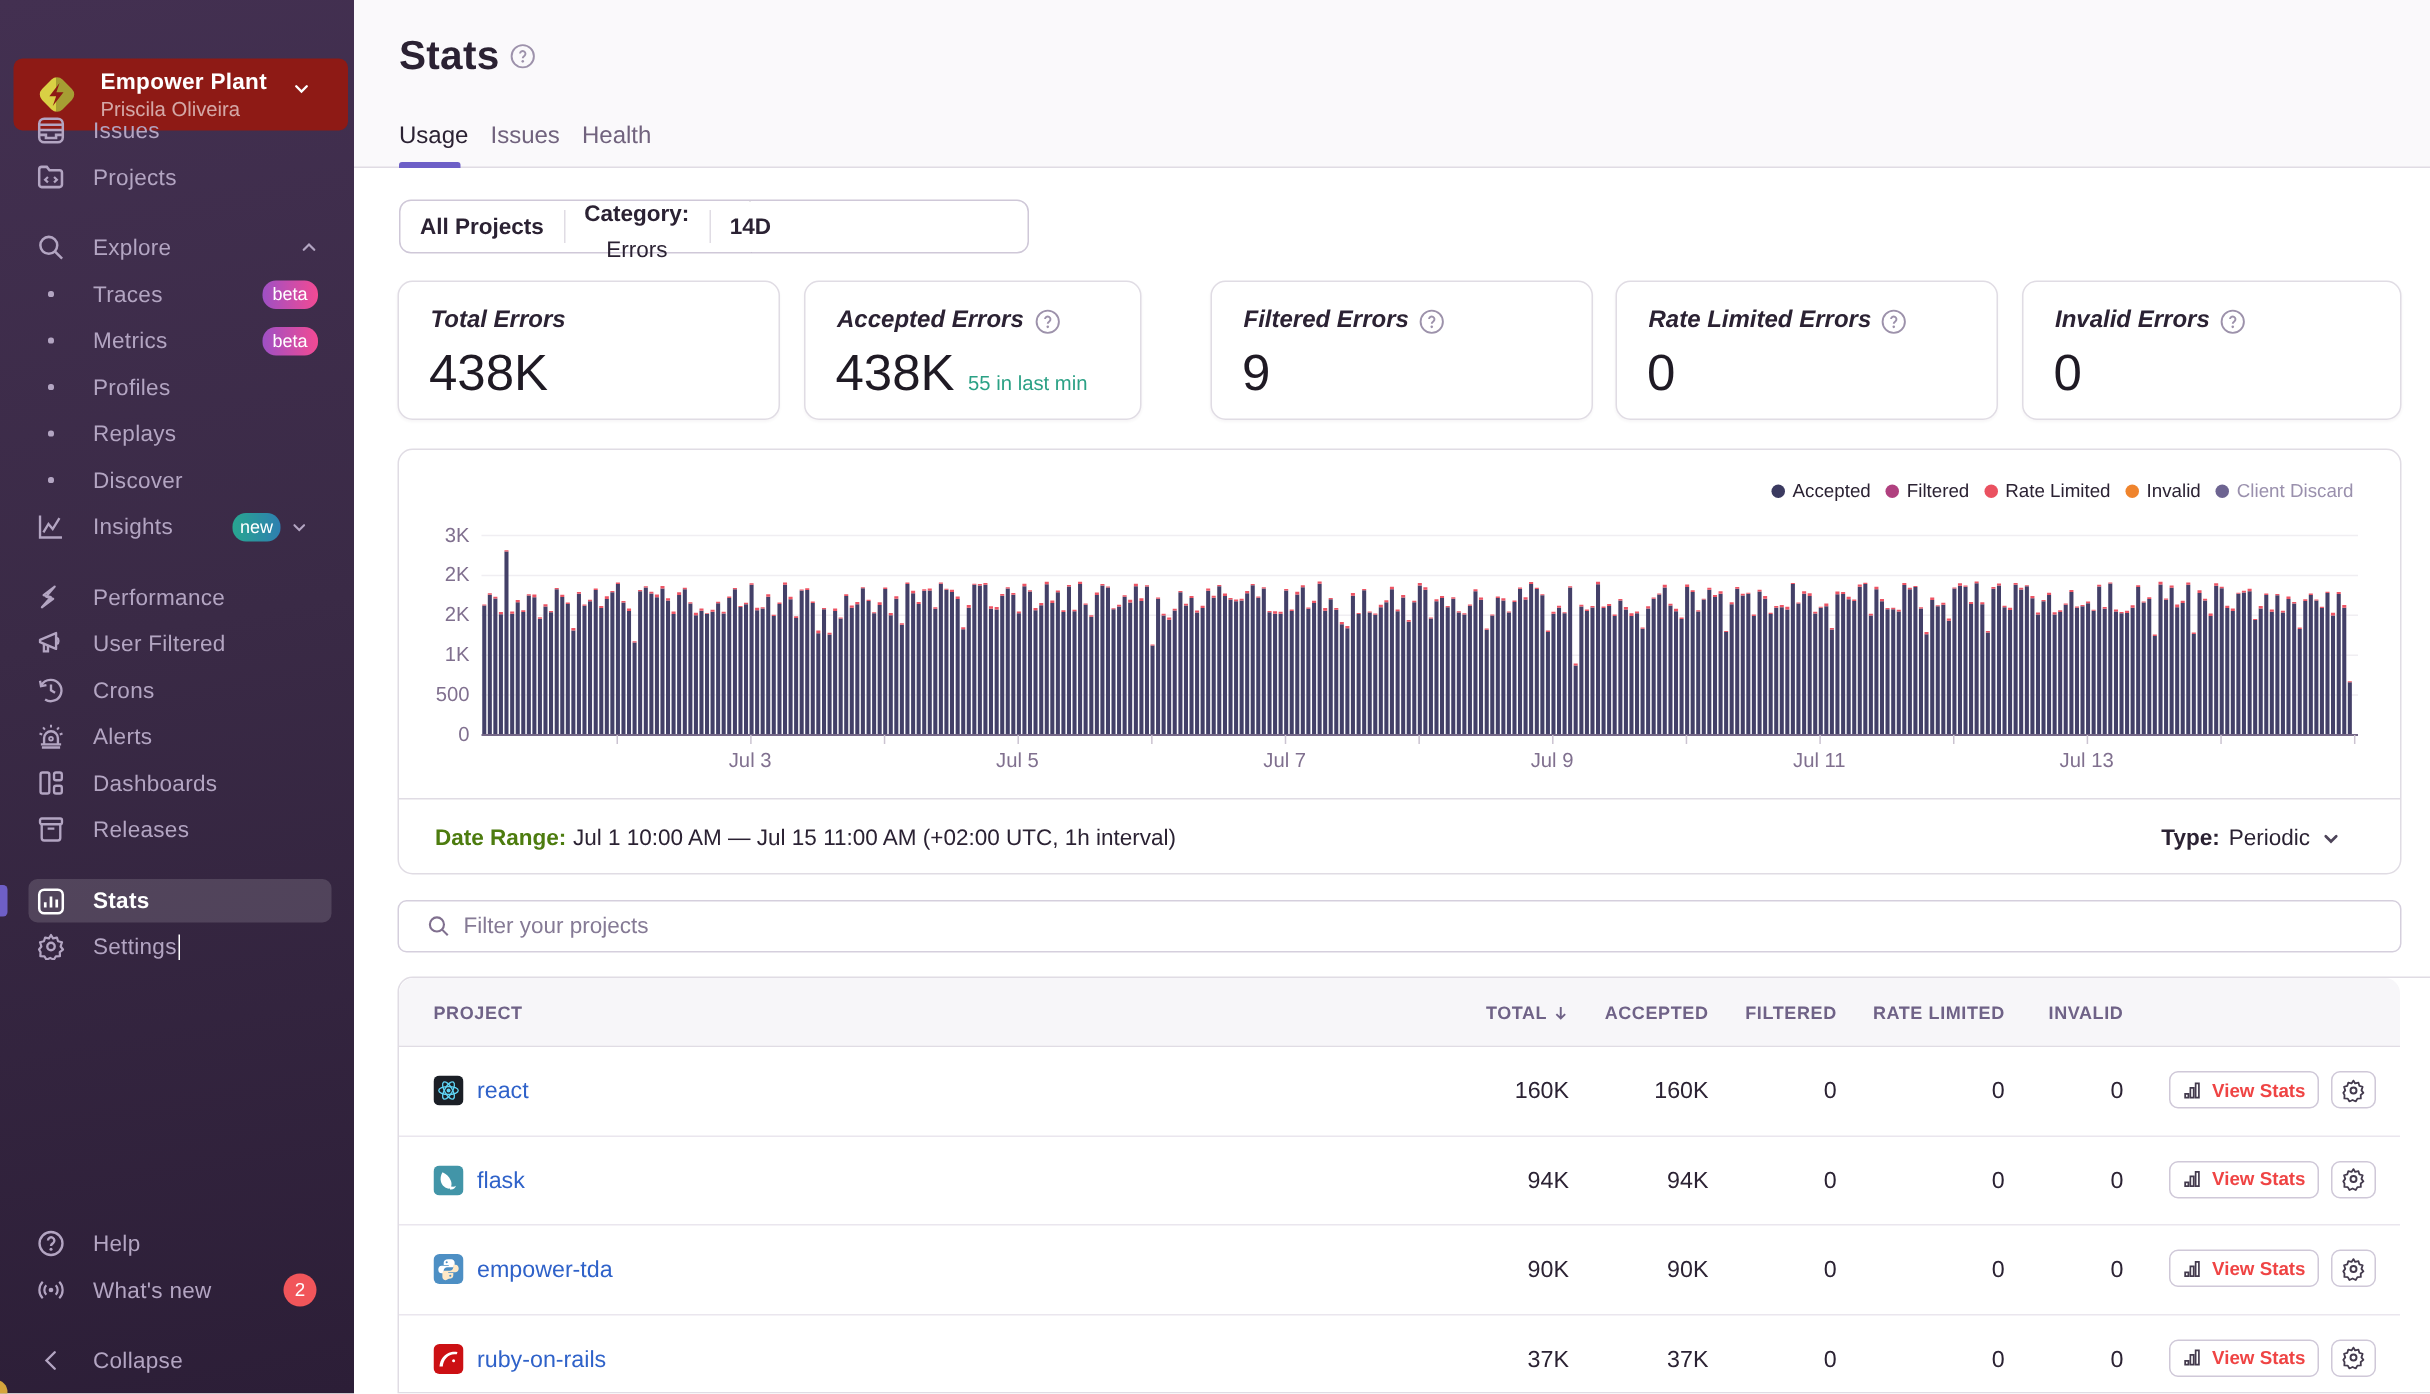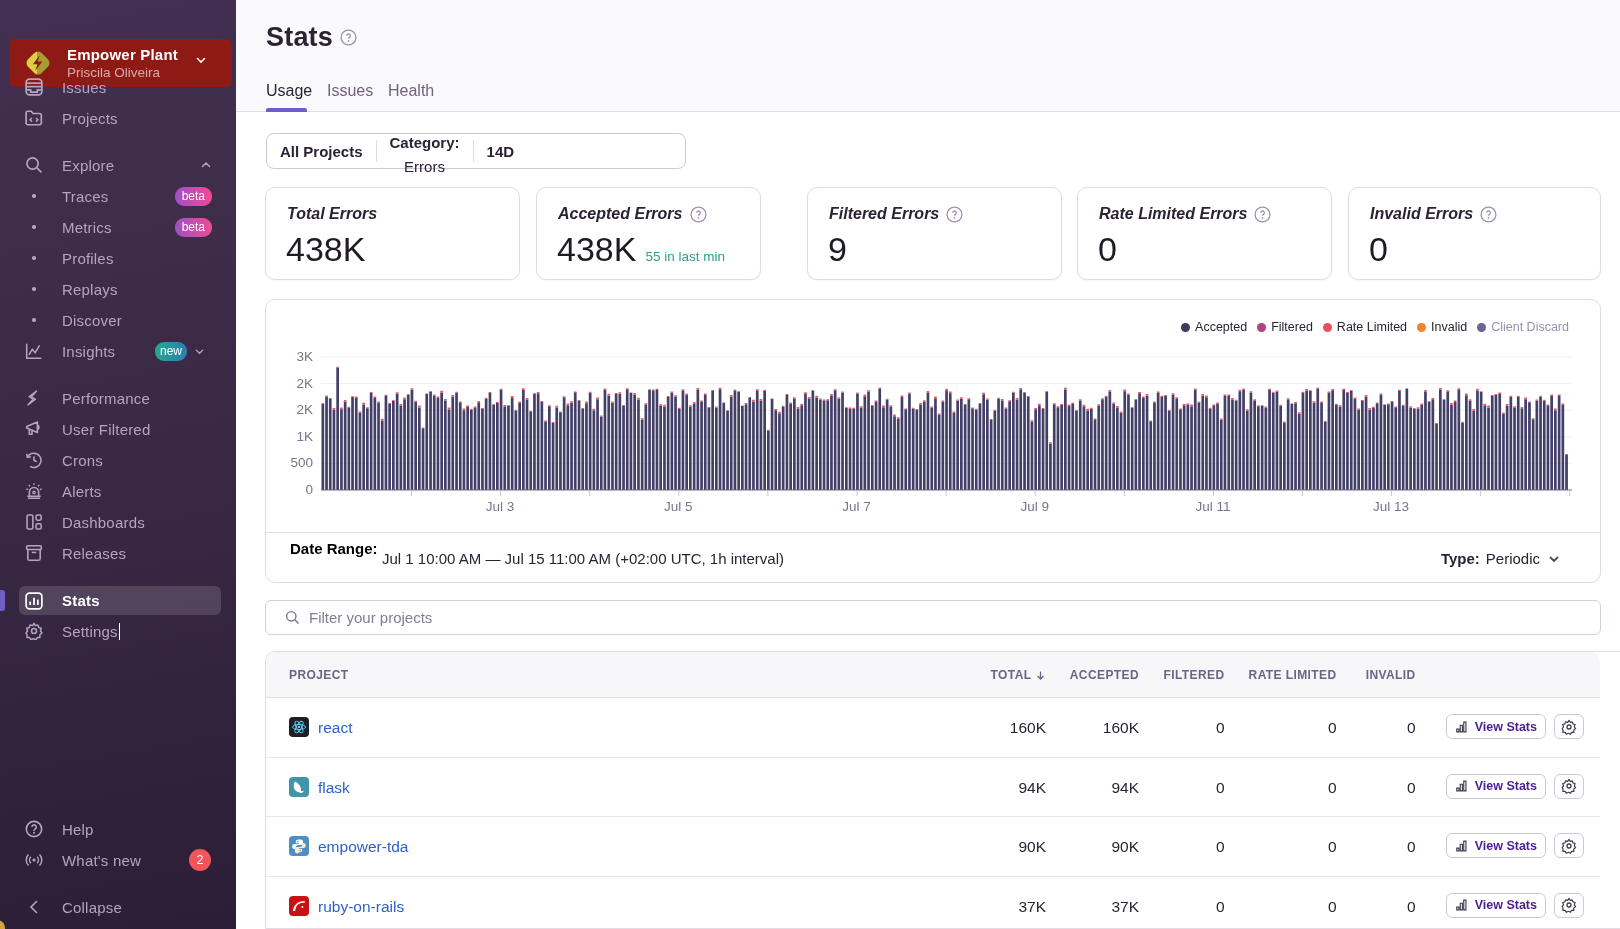--- a/index.html
+++ b/index.html
@@ -50,38 +50,38 @@
 .card .sub { font-size:13.5px; color:#2ba185; }
 
 
 #chartcard { position:absolute; left:265px; top:299px; width:1336px; height:284px; border:1px solid #e0dce4; border-radius:10px 10px 10px 10px; background:#fff; }
 #chartarea { position:absolute; left:0; top:0; width:1336px; height:234px; }
 #legend { position:absolute; right:31px; top:20px; display:flex; gap:10px; }
 .litem { display:flex; align-items:center; gap:5px; font-size:12.5px; }
 .ldot { width:9px; height:9px; border-radius:50%; display:inline-block; }
 .axl { font-size:13.5px; fill:#80708f; font-family:"Liberation Sans",sans-serif; }
 #chartfoot { position:absolute; left:0; bottom:0; width:1334px; height:50px; border-top:1px solid #e0dce4; }
-#chartfoot .dr { position:absolute; left:24px; top:7px; font-size:15px; font-weight:700; color:#000000; }
+#chartfoot .dr { position:absolute; left:24px; top:17px; font-size:15px; font-weight:700; color:#4d7c0f; }
 #chartfoot .drv { position:absolute; left:116px; top:17px; font-size:15px; color:#2b2233; }
 #chartfoot .ty { position:absolute; right:40px; top:17px; font-size:15px; color:#2b2233; display:flex; align-items:center; gap:6px; }
 
 
 #search { position:absolute; left:265px; top:600px; width:1336px; height:35px; border:1px solid #d5cfdd; border-radius:6px; background:#fff; display:flex; align-items:center; padding-left:19px; gap:9px; }
 #search .ph { font-size:15px; color:#857a95; }
 
 
 #table { position:absolute; left:265px; top:651px; width:1444px; height:278px; border:1px solid #e0dce4; border-radius:10px 10px 0 0; background:#fff; overflow:hidden; }
 #thead { position:absolute; left:0; top:0; width:1334px; height:46px; background:#f7f6f9; border-bottom:1px solid #e0dce4; border-radius:10px 10px 0 0; }
 .hcell { position:absolute; top:16px; font-size:12px; font-weight:700; color:#6f6287; letter-spacing:.4px; }
 .trow { position:absolute; left:0; width:1334px; height:59.5px; border-bottom:1px solid #eae6ee; }
 .picon { position:absolute; left:23px; top:19px; }
 .pname { position:absolute; left:52px; top:21px; font-size:15.5px; color:#2f62c9; }
 .cell { position:absolute; top:21px; font-size:15.5px; color:#2b2233; }
 .vsbtn { position:absolute; right:54px; top:16px; height:25px; padding:0 8px; border:1px solid #cfc8d8; border-radius:6px; display:inline-flex; align-items:center; gap:6px; background:#fff; }
-.vsbtn b { font-size:12.5px; color:#4c1d95; font-weight:700; }
+.vsbtn b { font-size:12.5px; color:#ef4444; font-weight:700; }
 .gearbtn { position:absolute; right:16px; top:16px; width:30px; height:25px; border:1px solid #cfc8d8; border-radius:6px; display:inline-flex; align-items:center; justify-content:center; background:#fff; }
 </style></head>
 <body>
 <div id="root">
 
 <div id="sidebar">
   <div id="orgbox">
     <span class="logo"><svg width="34" height="34" viewBox="0 0 36 36">
 <defs>
               <linearGradient id="lg" gradientUnits="userSpaceOnUse" x1="4" y1="18" x2="32" y2="18" gradientTransform="rotate(-45 18 18)">

